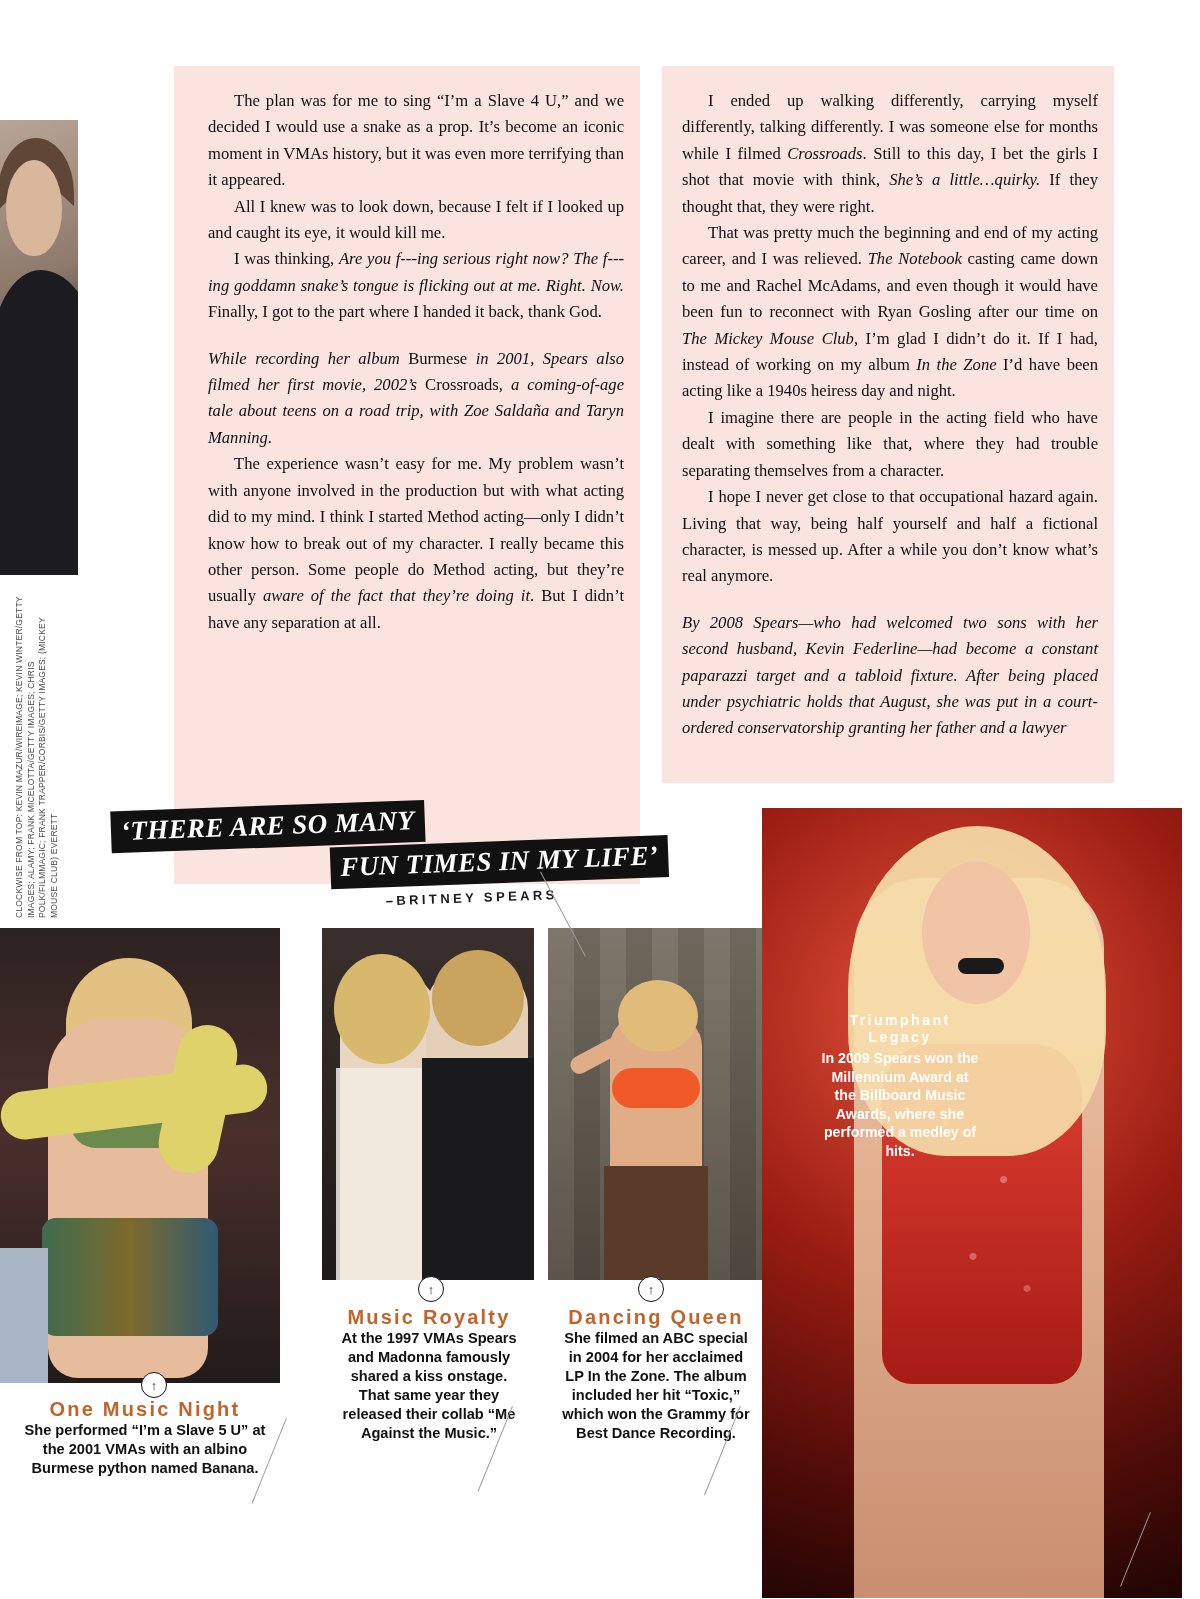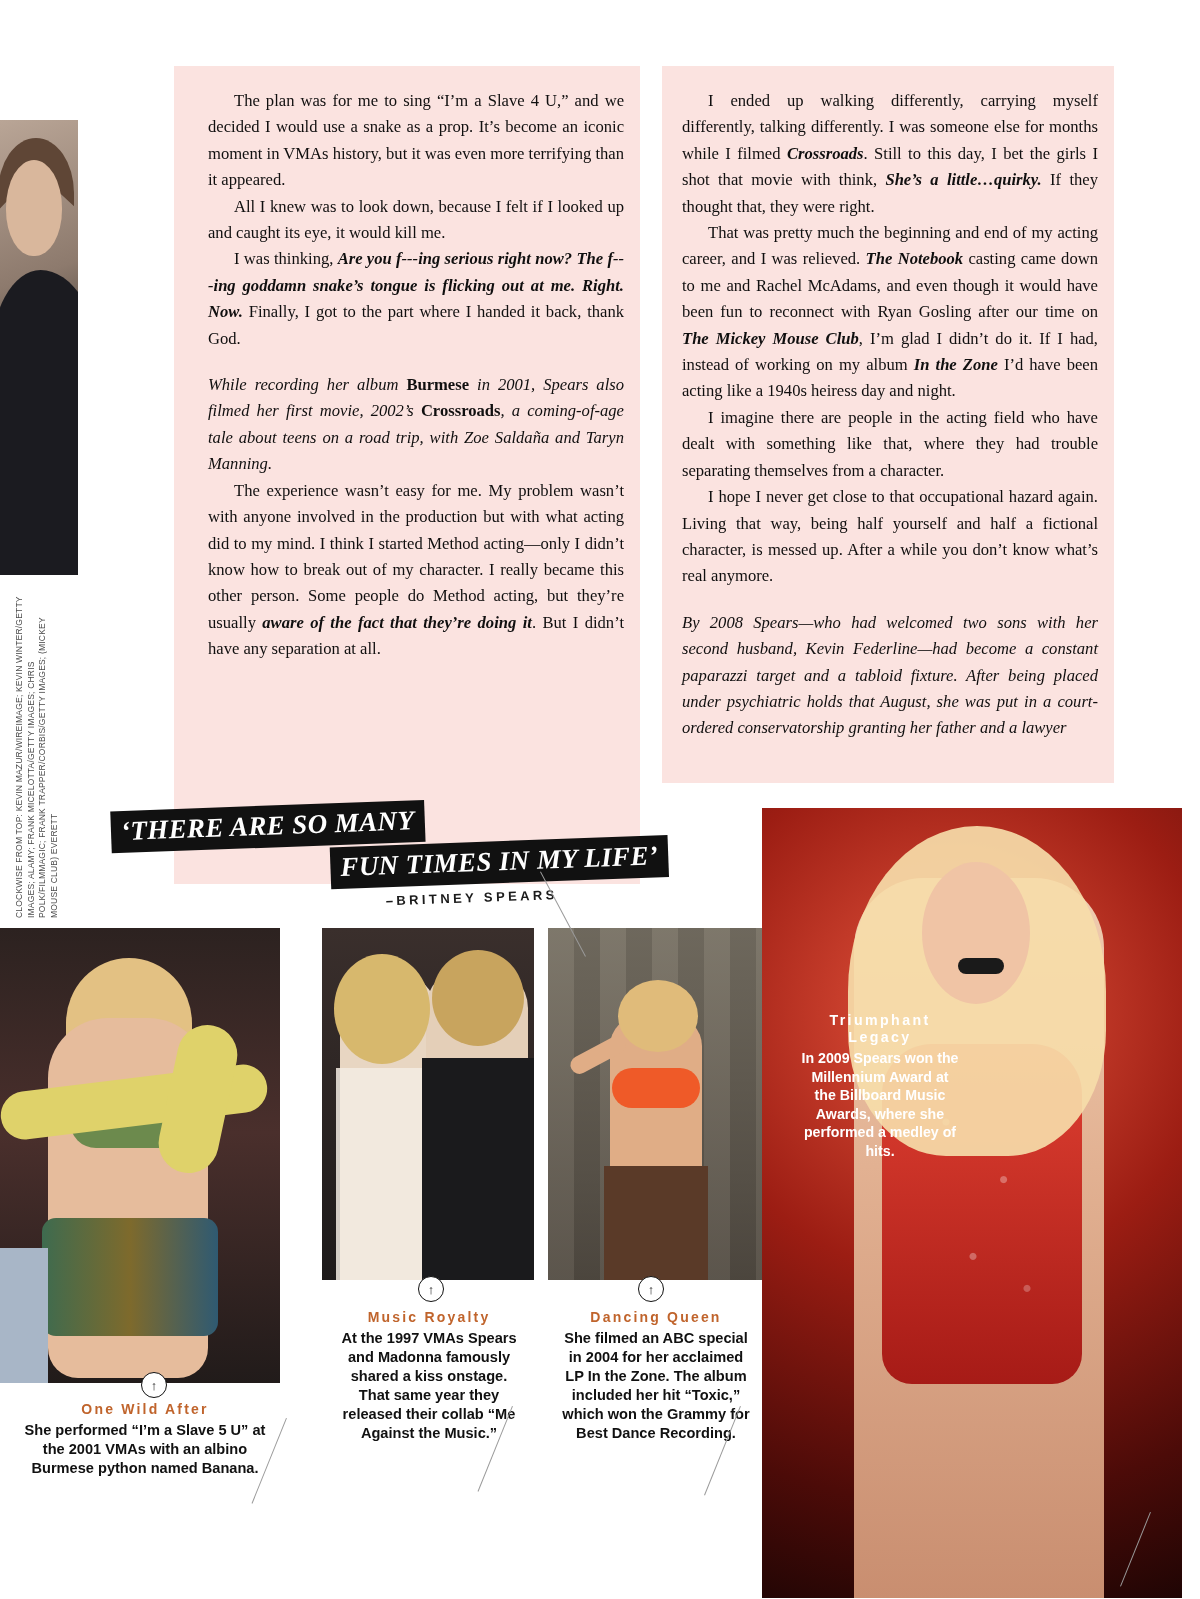--- a/index.html
+++ b/index.html
@@ -88,21 +88,21 @@
   #col-left  { left: 208px; top: 88px; width: 416px; }
   #col-right { left: 682px; top: 88px; width: 416px; }
 
   .col p { margin: 0; text-indent: 26px; }
   .col p.intro {
     font-style: italic;
     text-indent: 0;
     margin-top: 20px;
   }
   .col p.afterintro { margin-top: 0; }
-  em { font-style: italic; font-weight: bold; }
+  em { font-style: italic; }
 
   
   .pullquote {
     position: absolute;
     left: 112px;
     top: 800px;
     width: 620px;
     transform: rotate(-2.1deg);
   }
   .pq-line {
@@ -281,21 +281,21 @@
     font-family: "Liberation Sans", sans-serif;
     font-size: 14.6px;
     line-height: 19px;
     color: #111;
     font-weight: bold;
   }
   .caption .title {
     display: block;
     color: #c0642c;
     letter-spacing: 2.2px;
-    font-size: 14px;
+    font-size: 20px;
     margin-bottom: 2px;
   }
   .caption .body { font-weight: bold; }
 
   #cap-one  { left: 20px;  top: 1400px; width: 250px; }
   #cap-music{ left: 334px; top: 1308px; width: 190px; }
   #cap-dance{ left: 558px; top: 1308px; width: 196px; }
 
   .arrow-circle {
     position: absolute;
@@ -307,21 +307,21 @@
     font-family: "Liberation Sans", sans-serif;
     font-size: 13px; line-height: 1; color: #111;
   }
   #arrow-one   { left: 141px; top: 1372px; }
   #arrow-music { left: 418px; top: 1276px; }
   #arrow-dance { left: 638px; top: 1276px; }
 
   
   #cap-legacy {
     position: absolute;
-    left: 800px; top: 1012px; width: 160px;
+    left: 820px; top: 1012px; width: 160px;
     text-align: center;
     font-family: "Liberation Sans", sans-serif;
     font-weight: bold;
     font-size: 14.2px;
     line-height: 18.6px;
     color: #ffffff;
   }
   #cap-legacy .title {
     display: block;
     letter-spacing: 2.4px;
@@ -409,21 +409,21 @@
   <div class="figure"></div>
   <div class="costume"></div>
   <div class="sparkle"></div>
   <div class="hair"></div>
   <div class="face"></div>
   <div class="mic"></div>
 </div>
 
 <div class="arrow-circle" id="arrow-one">↑</div>
 <div class="caption" id="cap-one">
-  <span class="title">One Wild After</span>
+  <span class="title">One Music Night</span>
   <span class="body">She performed “I’m a Slave 5 U” at the 2001 VMAs with an albino Burmese python named Banana.</span>
 </div>
 
 <div class="arrow-circle" id="arrow-music">↑</div>
 <div class="caption" id="cap-music">
   <span class="title">Music Royalty</span>
   <span class="body">At the 1997 VMAs Spears and Madonna famously shared a kiss onstage. That same year they released their collab “Me Against the Music.”</span>
 </div>
 
 <div class="arrow-circle" id="arrow-dance">↑</div>

